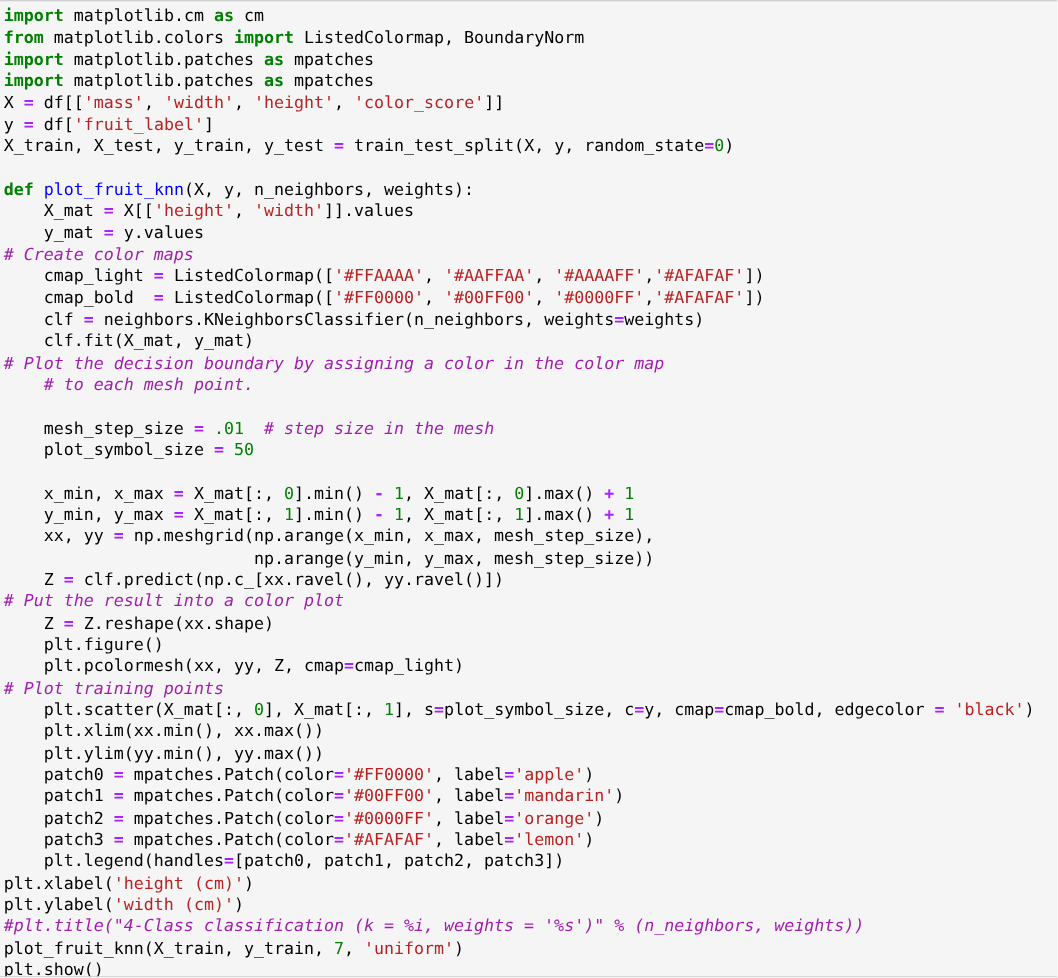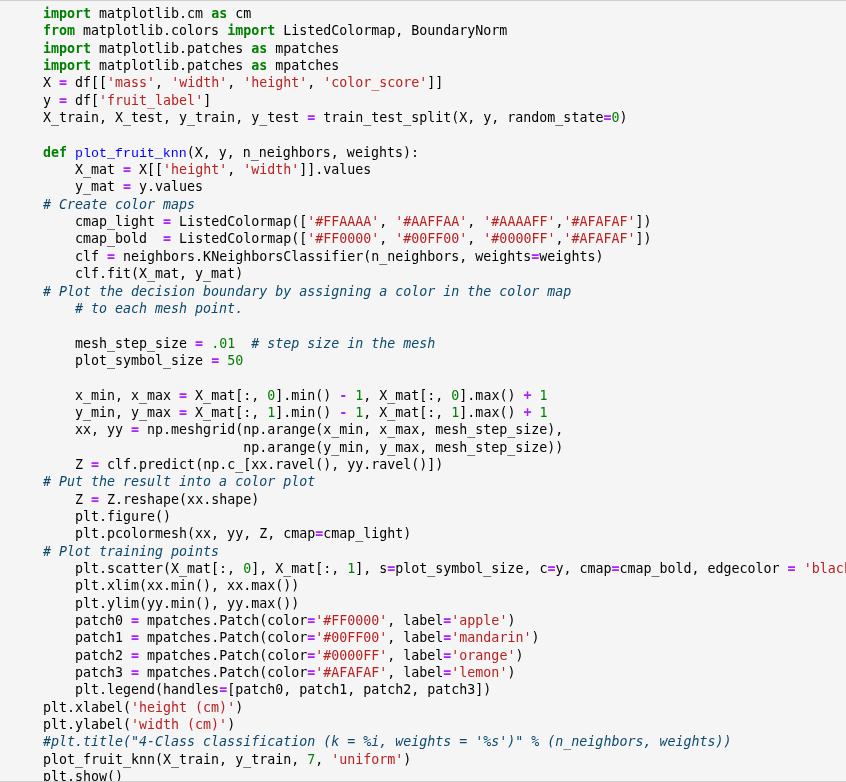--- a/index.html
+++ b/index.html
@@ -29,29 +29,28 @@
     font-size: 13.3px;
     line-height: 17.35px;
     color: #000000;
     white-space: pre;
     tab-size: 4;
   }
   .ln {
     white-space: pre;
     height: 17.35px;
     min-height: 17.35px;
-    margin-left: 40px;
   }
   
   .t-k  { color: #008000; font-weight: bold; }           
-  .t-fn { color: #0000FF; font-family: Liberation Mono, monospace; }                              
+  .t-fn { color: #0000FF; }                              
   .t-s  { color: #BA2121; text-align: right; }                              
   .t-n  { color: #008000; }                              
   .t-o  { color: #AA22FF; font-weight: bold; }           
-  .t-c  { color: #0c4a6e; font-style: italic; }          
+  .t-c  { color: #a21caf; font-style: italic; }          
   .t-p  { color: #000000; }                              
 </style>
 </head>
 <body>
 
 <div id="code-cell">
   <div id="code-lines"><div class="ln"><span class="t-k">import</span><span class="t-p"> matplotlib.cm </span><span class="t-k">as</span><span class="t-p"> cm</span></div><div class="ln"><span class="t-k">from</span><span class="t-p"> matplotlib.colors </span><span class="t-k">import</span><span class="t-p"> ListedColormap, BoundaryNorm</span></div><div class="ln"><span class="t-k">import</span><span class="t-p"> matplotlib.patches </span><span class="t-k">as</span><span class="t-p"> mpatches</span></div><div class="ln"><span class="t-k">import</span><span class="t-p"> matplotlib.patches </span><span class="t-k">as</span><span class="t-p"> mpatches</span></div><div class="ln"><span class="t-p">X </span><span class="t-o">=</span><span class="t-p"> df[[</span><span class="t-s">'mass'</span><span class="t-p">, </span><span class="t-s">'width'</span><span class="t-p">, </span><span class="t-s">'height'</span><span class="t-p">, </span><span class="t-s">'color_score'</span><span class="t-p">]]</span></div><div class="ln"><span class="t-p">y </span><span class="t-o">=</span><span class="t-p"> df[</span><span class="t-s">'fruit_label'</span><span class="t-p">]</span></div><div class="ln"><span class="t-p">X_train, X_test, y_train, y_test </span><span class="t-o">=</span><span class="t-p"> train_test_split(X, y, random_state</span><span class="t-o">=</span><span class="t-n">0</span><span class="t-p">)</span></div><div class="ln">​</div><div class="ln"><span class="t-k">def</span><span class="t-p"> </span><span class="t-fn">plot_fruit_knn</span><span class="t-p">(X, y, n_neighbors, weights):</span></div><div class="ln"><span class="t-p">    X_mat </span><span class="t-o">=</span><span class="t-p"> X[[</span><span class="t-s">'height'</span><span class="t-p">, </span><span class="t-s">'width'</span><span class="t-p">]].values</span></div><div class="ln"><span class="t-p">    y_mat </span><span class="t-o">=</span><span class="t-p"> y.values</span></div><div class="ln"><span class="t-c"># Create color maps</span></div><div class="ln"><span class="t-p">    cmap_light </span><span class="t-o">=</span><span class="t-p"> ListedColormap([</span><span class="t-s">'#FFAAAA'</span><span class="t-p">, </span><span class="t-s">'#AAFFAA'</span><span class="t-p">, </span><span class="t-s">'#AAAAFF'</span><span class="t-p">,</span><span class="t-s">'#AFAFAF'</span><span class="t-p">])</span></div><div class="ln"><span class="t-p">    cmap_bold  </span><span class="t-o">=</span><span class="t-p"> ListedColormap([</span><span class="t-s">'#FF0000'</span><span class="t-p">, </span><span class="t-s">'#00FF00'</span><span class="t-p">, </span><span class="t-s">'#0000FF'</span><span class="t-p">,</span><span class="t-s">'#AFAFAF'</span><span class="t-p">])</span></div><div class="ln"><span class="t-p">    clf </span><span class="t-o">=</span><span class="t-p"> neighbors.KNeighborsClassifier(n_neighbors, weights</span><span class="t-o">=</span><span class="t-p">weights)</span></div><div class="ln"><span class="t-p">    clf.fit(X_mat, y_mat)</span></div><div class="ln"><span class="t-c"># Plot the decision boundary by assigning a color in the color map</span></div><div class="ln"><span class="t-c">    # to each mesh point.</span></div><div class="ln">​</div><div class="ln"><span class="t-p">    mesh_step_size </span><span class="t-o">=</span><span class="t-p"> </span><span class="t-n">.01</span><span class="t-p">  </span><span class="t-c"># step size in the mesh</span></div><div class="ln"><span class="t-p">    plot_symbol_size </span><span class="t-o">=</span><span class="t-p"> </span><span class="t-n">50</span></div><div class="ln">​</div><div class="ln"><span class="t-p">    x_min, x_max </span><span class="t-o">=</span><span class="t-p"> X_mat[:, </span><span class="t-n">0</span><span class="t-p">].min() </span><span class="t-o">-</span><span class="t-p"> </span><span class="t-n">1</span><span class="t-p">, X_mat[:, </span><span class="t-n">0</span><span class="t-p">].max() </span><span class="t-o">+</span><span class="t-p"> </span><span class="t-n">1</span></div><div class="ln"><span class="t-p">    y_min, y_max </span><span class="t-o">=</span><span class="t-p"> X_mat[:, </span><span class="t-n">1</span><span class="t-p">].min() </span><span class="t-o">-</span><span class="t-p"> </span><span class="t-n">1</span><span class="t-p">, X_mat[:, </span><span class="t-n">1</span><span class="t-p">].max() </span><span class="t-o">+</span><span class="t-p"> </span><span class="t-n">1</span></div><div class="ln"><span class="t-p">    xx, yy </span><span class="t-o">=</span><span class="t-p"> np.meshgrid(np.arange(x_min, x_max, mesh_step_size),</span></div><div class="ln"><span class="t-p">                         np.arange(y_min, y_max, mesh_step_size))</span></div><div class="ln"><span class="t-p">    Z </span><span class="t-o">=</span><span class="t-p"> clf.predict(np.c_[xx.ravel(), yy.ravel()])</span></div><div class="ln"><span class="t-c"># Put the result into a color plot</span></div><div class="ln"><span class="t-p">    Z </span><span class="t-o">=</span><span class="t-p"> Z.reshape(xx.shape)</span></div><div class="ln"><span class="t-p">    plt.figure()</span></div><div class="ln"><span class="t-p">    plt.pcolormesh(xx, yy, Z, cmap</span><span class="t-o">=</span><span class="t-p">cmap_light)</span></div><div class="ln"><span class="t-c"># Plot training points</span></div><div class="ln"><span class="t-p">    plt.scatter(X_mat[:, </span><span class="t-n">0</span><span class="t-p">], X_mat[:, </span><span class="t-n">1</span><span class="t-p">], s</span><span class="t-o">=</span><span class="t-p">plot_symbol_size, c</span><span class="t-o">=</span><span class="t-p">y, cmap</span><span class="t-o">=</span><span class="t-p">cmap_bold, edgecolor </span><span class="t-o">=</span><span class="t-p"> </span><span class="t-s">'black'</span><span class="t-p">)</span></div><div class="ln"><span class="t-p">    plt.xlim(xx.min(), xx.max())</span></div><div class="ln"><span class="t-p">    plt.ylim(yy.min(), yy.max())</span></div><div class="ln"><span class="t-p">    patch0 </span><span class="t-o">=</span><span class="t-p"> mpatches.Patch(color</span><span class="t-o">=</span><span class="t-s">'#FF0000'</span><span class="t-p">, label</span><span class="t-o">=</span><span class="t-s">'apple'</span><span class="t-p">)</span></div><div class="ln"><span class="t-p">    patch1 </span><span class="t-o">=</span><span class="t-p"> mpatches.Patch(color</span><span class="t-o">=</span><span class="t-s">'#00FF00'</span><span class="t-p">, label</span><span class="t-o">=</span><span class="t-s">'mandarin'</span><span class="t-p">)</span></div><div class="ln"><span class="t-p">    patch2 </span><span class="t-o">=</span><span class="t-p"> mpatches.Patch(color</span><span class="t-o">=</span><span class="t-s">'#0000FF'</span><span class="t-p">, label</span><span class="t-o">=</span><span class="t-s">'orange'</span><span class="t-p">)</span></div><div class="ln"><span class="t-p">    patch3 </span><span class="t-o">=</span><span class="t-p"> mpatches.Patch(color</span><span class="t-o">=</span><span class="t-s">'#AFAFAF'</span><span class="t-p">, label</span><span class="t-o">=</span><span class="t-s">'lemon'</span><span class="t-p">)</span></div><div class="ln"><span class="t-p">    plt.legend(handles</span><span class="t-o">=</span><span class="t-p">[patch0, patch1, patch2, patch3])</span></div><div class="ln"><span class="t-p">plt.xlabel(</span><span class="t-s">'height (cm)'</span><span class="t-p">)</span></div><div class="ln"><span class="t-p">plt.ylabel(</span><span class="t-s">'width (cm)'</span><span class="t-p">)</span></div><div class="ln"><span class="t-c">#plt.title("4-Class classification (k = %i, weights = '%s')" % (n_neighbors, weights))</span></div><div class="ln"><span class="t-p">plot_fruit_knn(X_train, y_train, </span><span class="t-n">7</span><span class="t-p">, </span><span class="t-s">'uniform'</span><span class="t-p">)</span></div><div class="ln"><span class="t-p">plt.show()</span></div></div>
 </div>
 
 </body></html>

